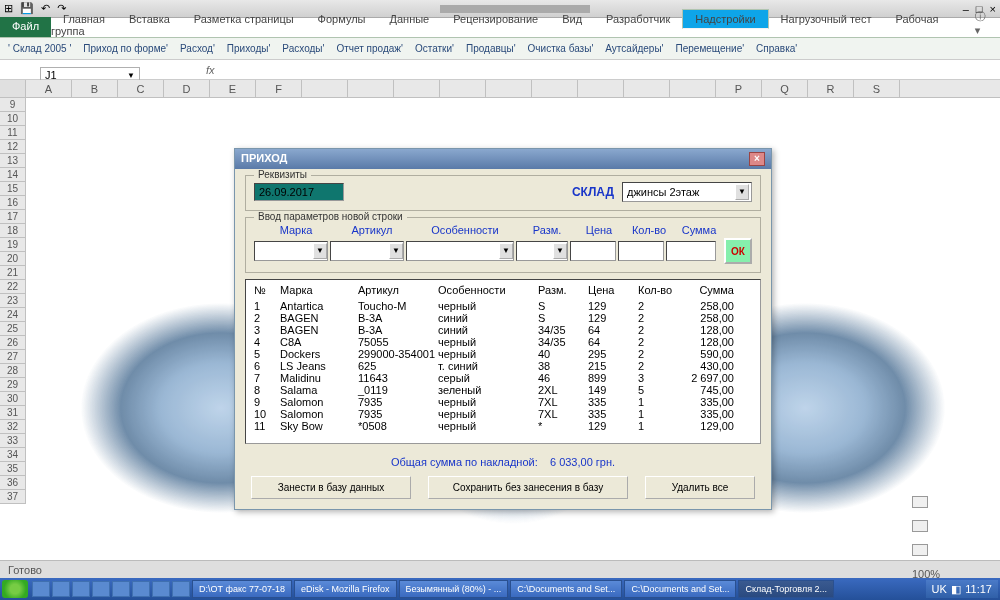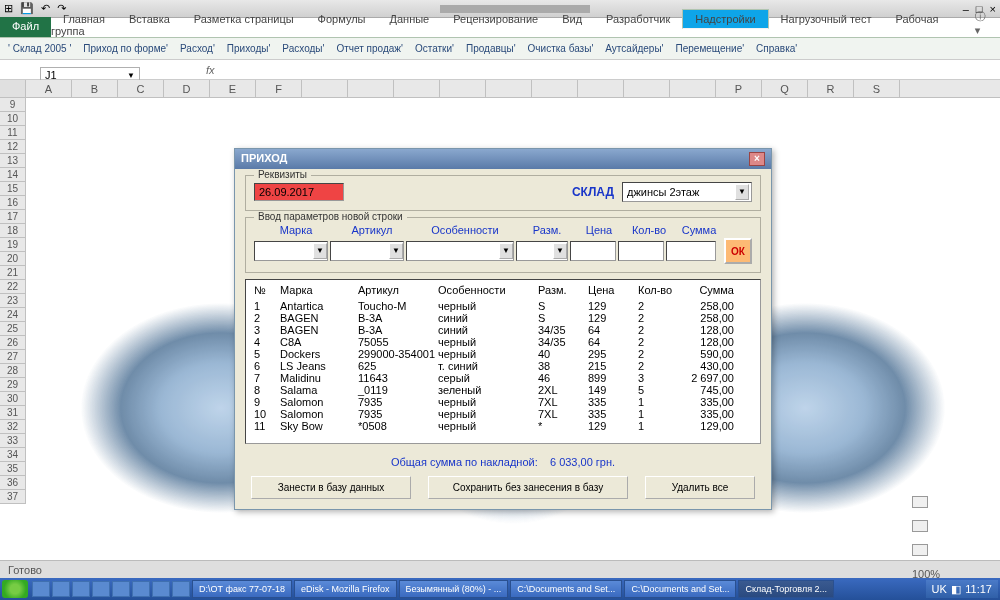--- a/index.html
+++ b/index.html
@@ -48,34 +48,34 @@
 .dialog { position: absolute; left: 234px; top: 68px; width: 538px; background: #ece9d8; border: 1px solid #7a96ac; box-shadow: 2px 2px 6px rgba(0,0,0,0.3); }
 .dlg-title { background: linear-gradient(#8aa8ce,#5a7aa8); color: #fff; font-weight: bold; padding: 3px 6px; display: flex; justify-content: space-between; font-size: 11px; }
 .dlg-close { width: 16px; height: 14px; background: #d88; border: 1px solid #944; text-align: center; line-height: 12px; cursor: pointer; font-size: 10px;}
 .dlg-body { padding: 6px 10px 10px; }
 
 .fieldset { border: 1px solid #b0aea0; padding: 6px 8px 8px; margin-bottom: 6px; position: relative; }
 .fieldset .legend { position: absolute; top: -7px; left: 8px; background: #ece9d8; padding: 0 4px; color: #333; font-size: 10px;}
 
 .req-row { display: flex; align-items: center; gap: 8px; }
 .req-label { color: #1835c9; font-weight: bold; font-size: 12px; }
-.req-date { width: 90px; height: 18px; border: 1px inset #999; background: #ef4444; padding: 8px 4px; }
+.req-date { width: 90px; height: 18px; border: 1px inset #999; background: #0f766e; padding: 8px 4px; }
 .req-sklad-lbl { color: #1835c9; font-weight: bold; margin-left: auto; font-size: 12px;}
 .req-sklad { width: 130px; height: 20px; border: 1px inset #999; background: #fff; display:flex; align-items:center; justify-content:space-between; padding:0 2px 0 4px;}
 .dd-btn { width: 14px; height: 16px; background: #e0e0e0; border: 1px outset #fff; text-align: center; font-size: 8px; line-height: 14px;}
 
 .param-headers { display: flex; color: #1835c9; margin-bottom: 2px; padding-left: 4px; font-size:10px;}
 .param-headers span { text-align: center; }
 .ph-marka{width:76px;} .ph-art{width:76px;} .ph-osob{width:110px;} .ph-razm{width:54px;} .ph-cena{width:50px;} .ph-kol{width:50px;} .ph-sum{width:50px;}
 .param-inputs { display: flex; gap: 2px; align-items: center; }
 .combo { height: 20px; border: 1px inset #999; background: #fff; display:flex; align-items:center; justify-content:flex-end;}
 .combo .dd-btn{flex-shrink:0;}
 .txt-in { height: 20px; border: 1px inset #999; background: #fff; }
 .c-marka{width:74px;} .c-art{width:74px;} .c-osob{width:108px;} .c-razm{width:52px;} .t-cena{width:46px;} .t-kol{width:46px;} .t-sum{width:50px;}
-.ok-btn { width: 28px; height: 26px; margin-left: 6px; background: #fdba74; border: 2px outset #fff; color: #c00; font-weight: bold; cursor: pointer; font-size:10px;}
+.ok-btn { width: 28px; height: 26px; margin-left: 6px; background: #86efac; border: 2px outset #fff; color: #c00; font-weight: bold; cursor: pointer; font-size:10px;}
 
 .data-table { border: 1px inset #999; background: #fff; height: 165px; overflow: hidden; margin-bottom: 4px; }
 .dt-head { display: flex; padding: 4px 8px 4px; border-bottom: 0; font-size: 10px;}
 .dt-body { padding: 0 8px; }
 .dt-row { display: flex; font-size: 10px; line-height: 12px; }
 .dc-no{width:26px;} .dc-marka{width:78px;} .dc-art{width:80px;} .dc-osob{width:100px;} .dc-razm{width:50px; text-align:left;} .dc-cena{width:50px; text-align:left;} .dc-kol{width:46px; text-align:left;} .dc-sum{width:50px; text-align:right;}
 
 .total-row { text-align: center; color: #1835c9; padding: 8px 0; font-size: 11px;}
 .btn-row { display: flex; gap: 12px; justify-content: space-between; padding: 0 6px;}
 .dlg-btn { border: 1px outset #fff; background: #ece9d8; padding: 5px 0; cursor: pointer; text-align:center; font-size:10px;}

